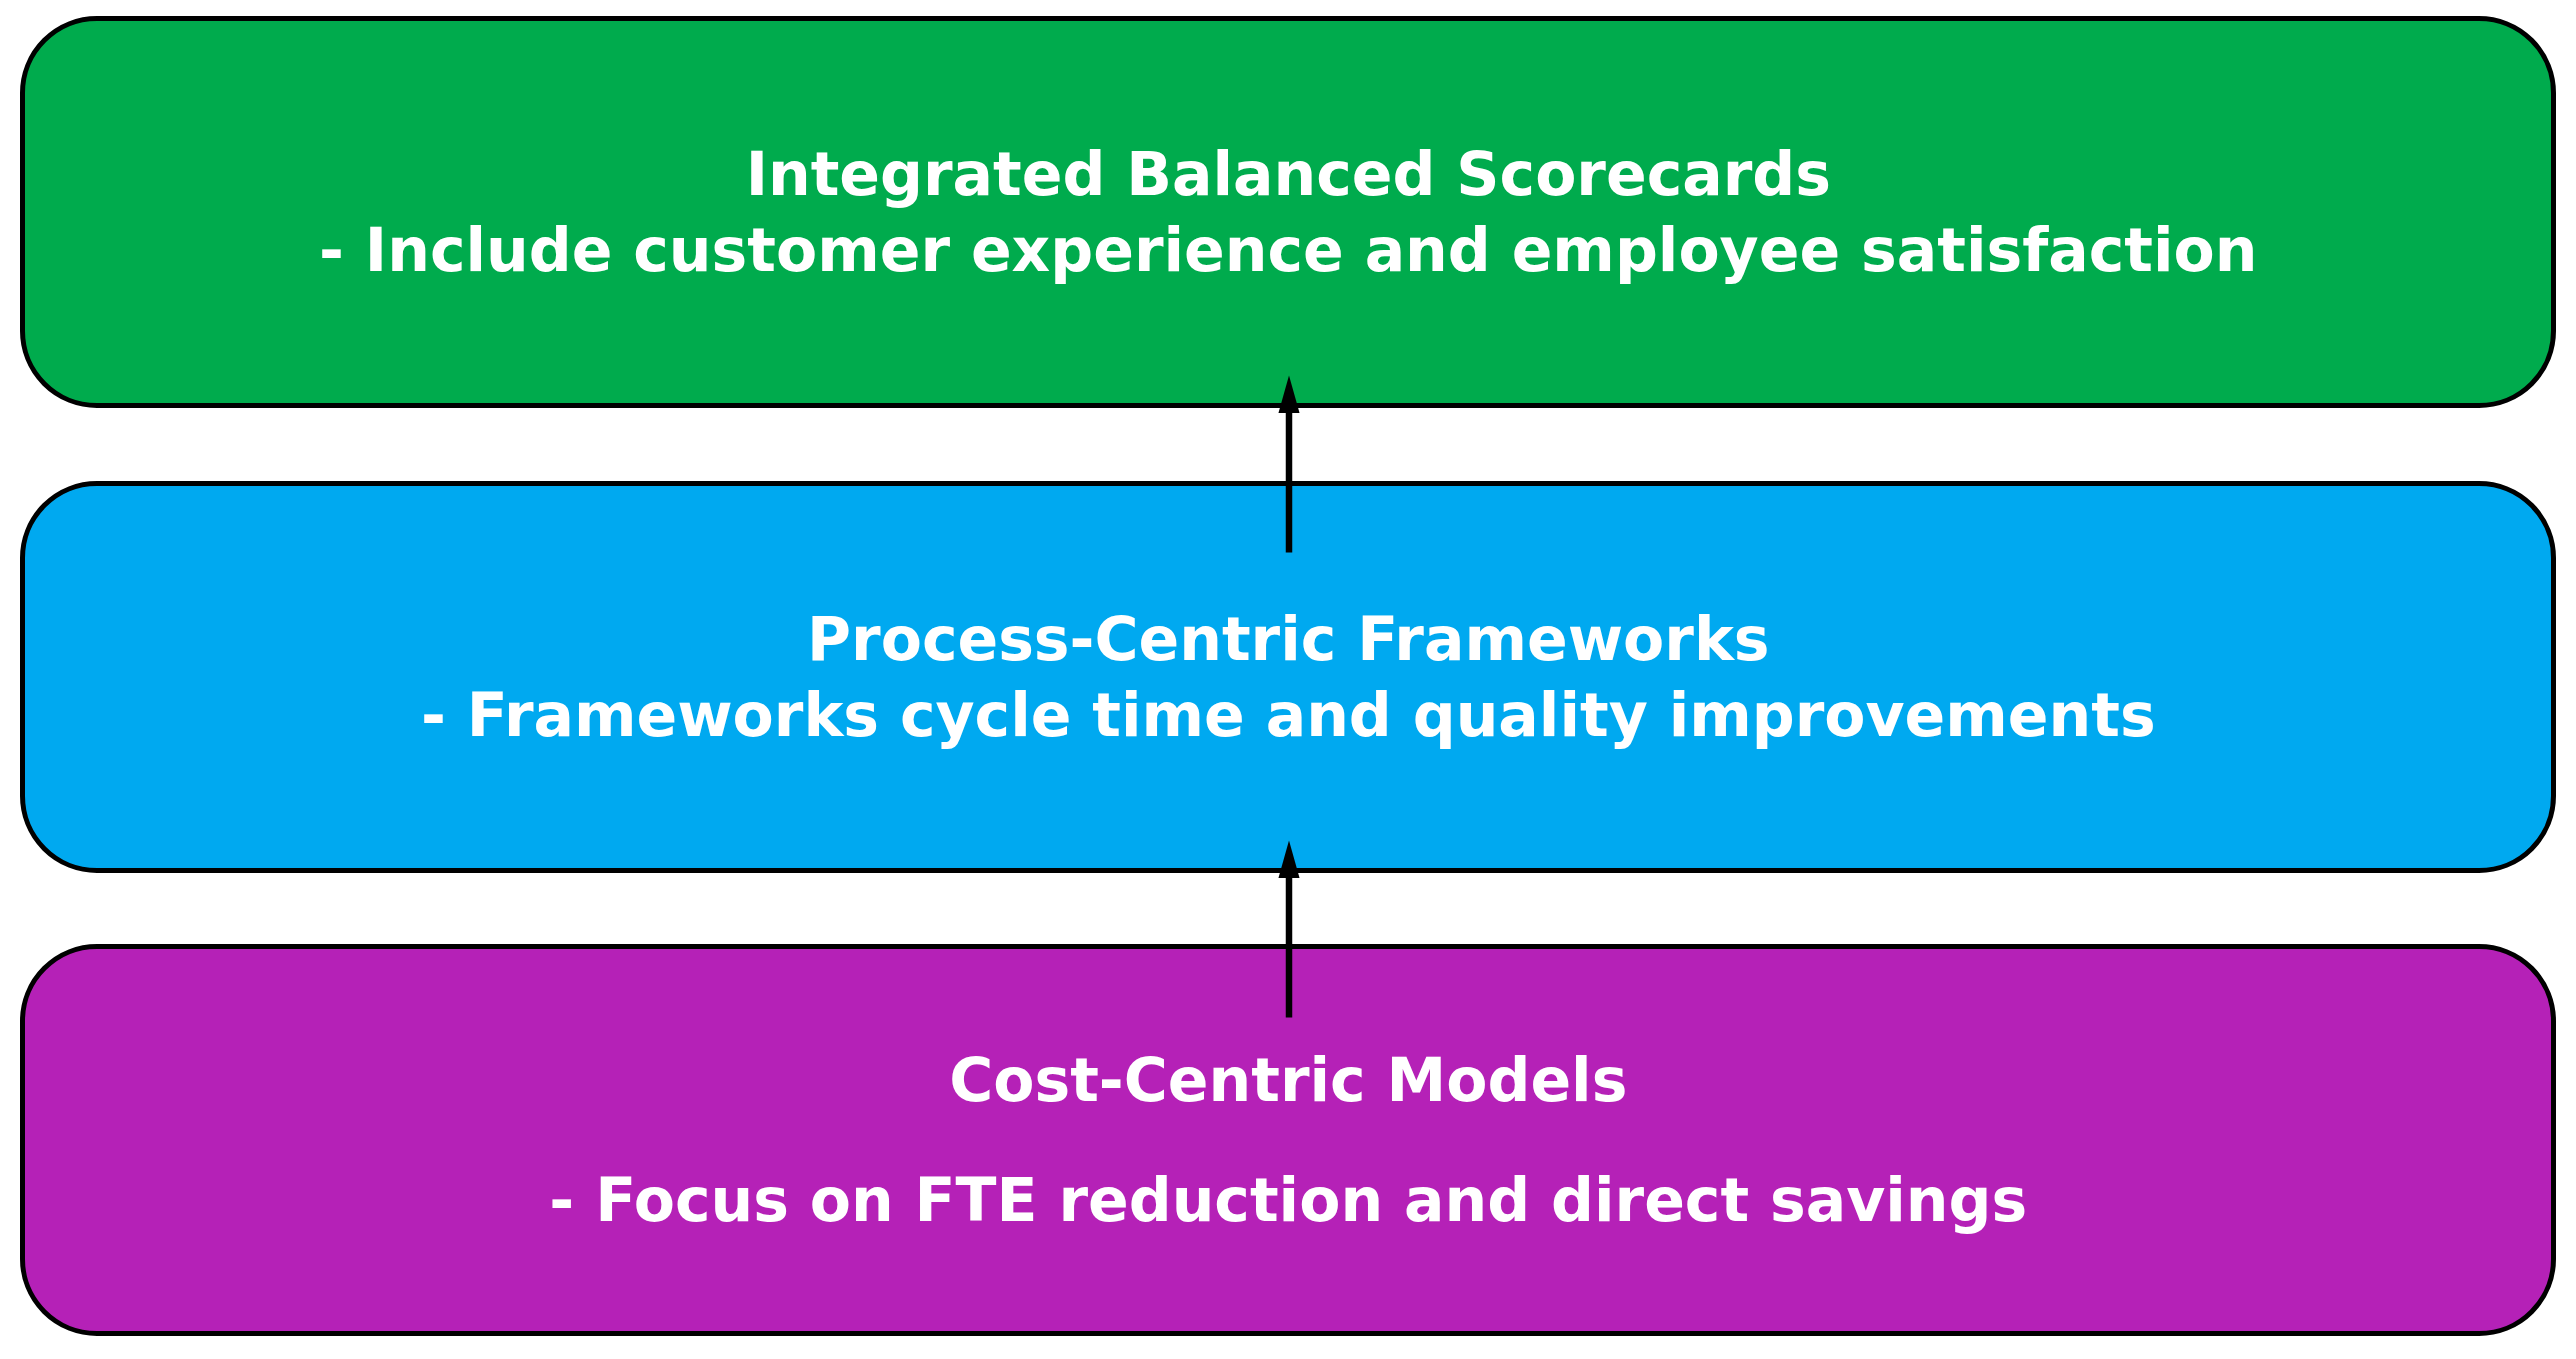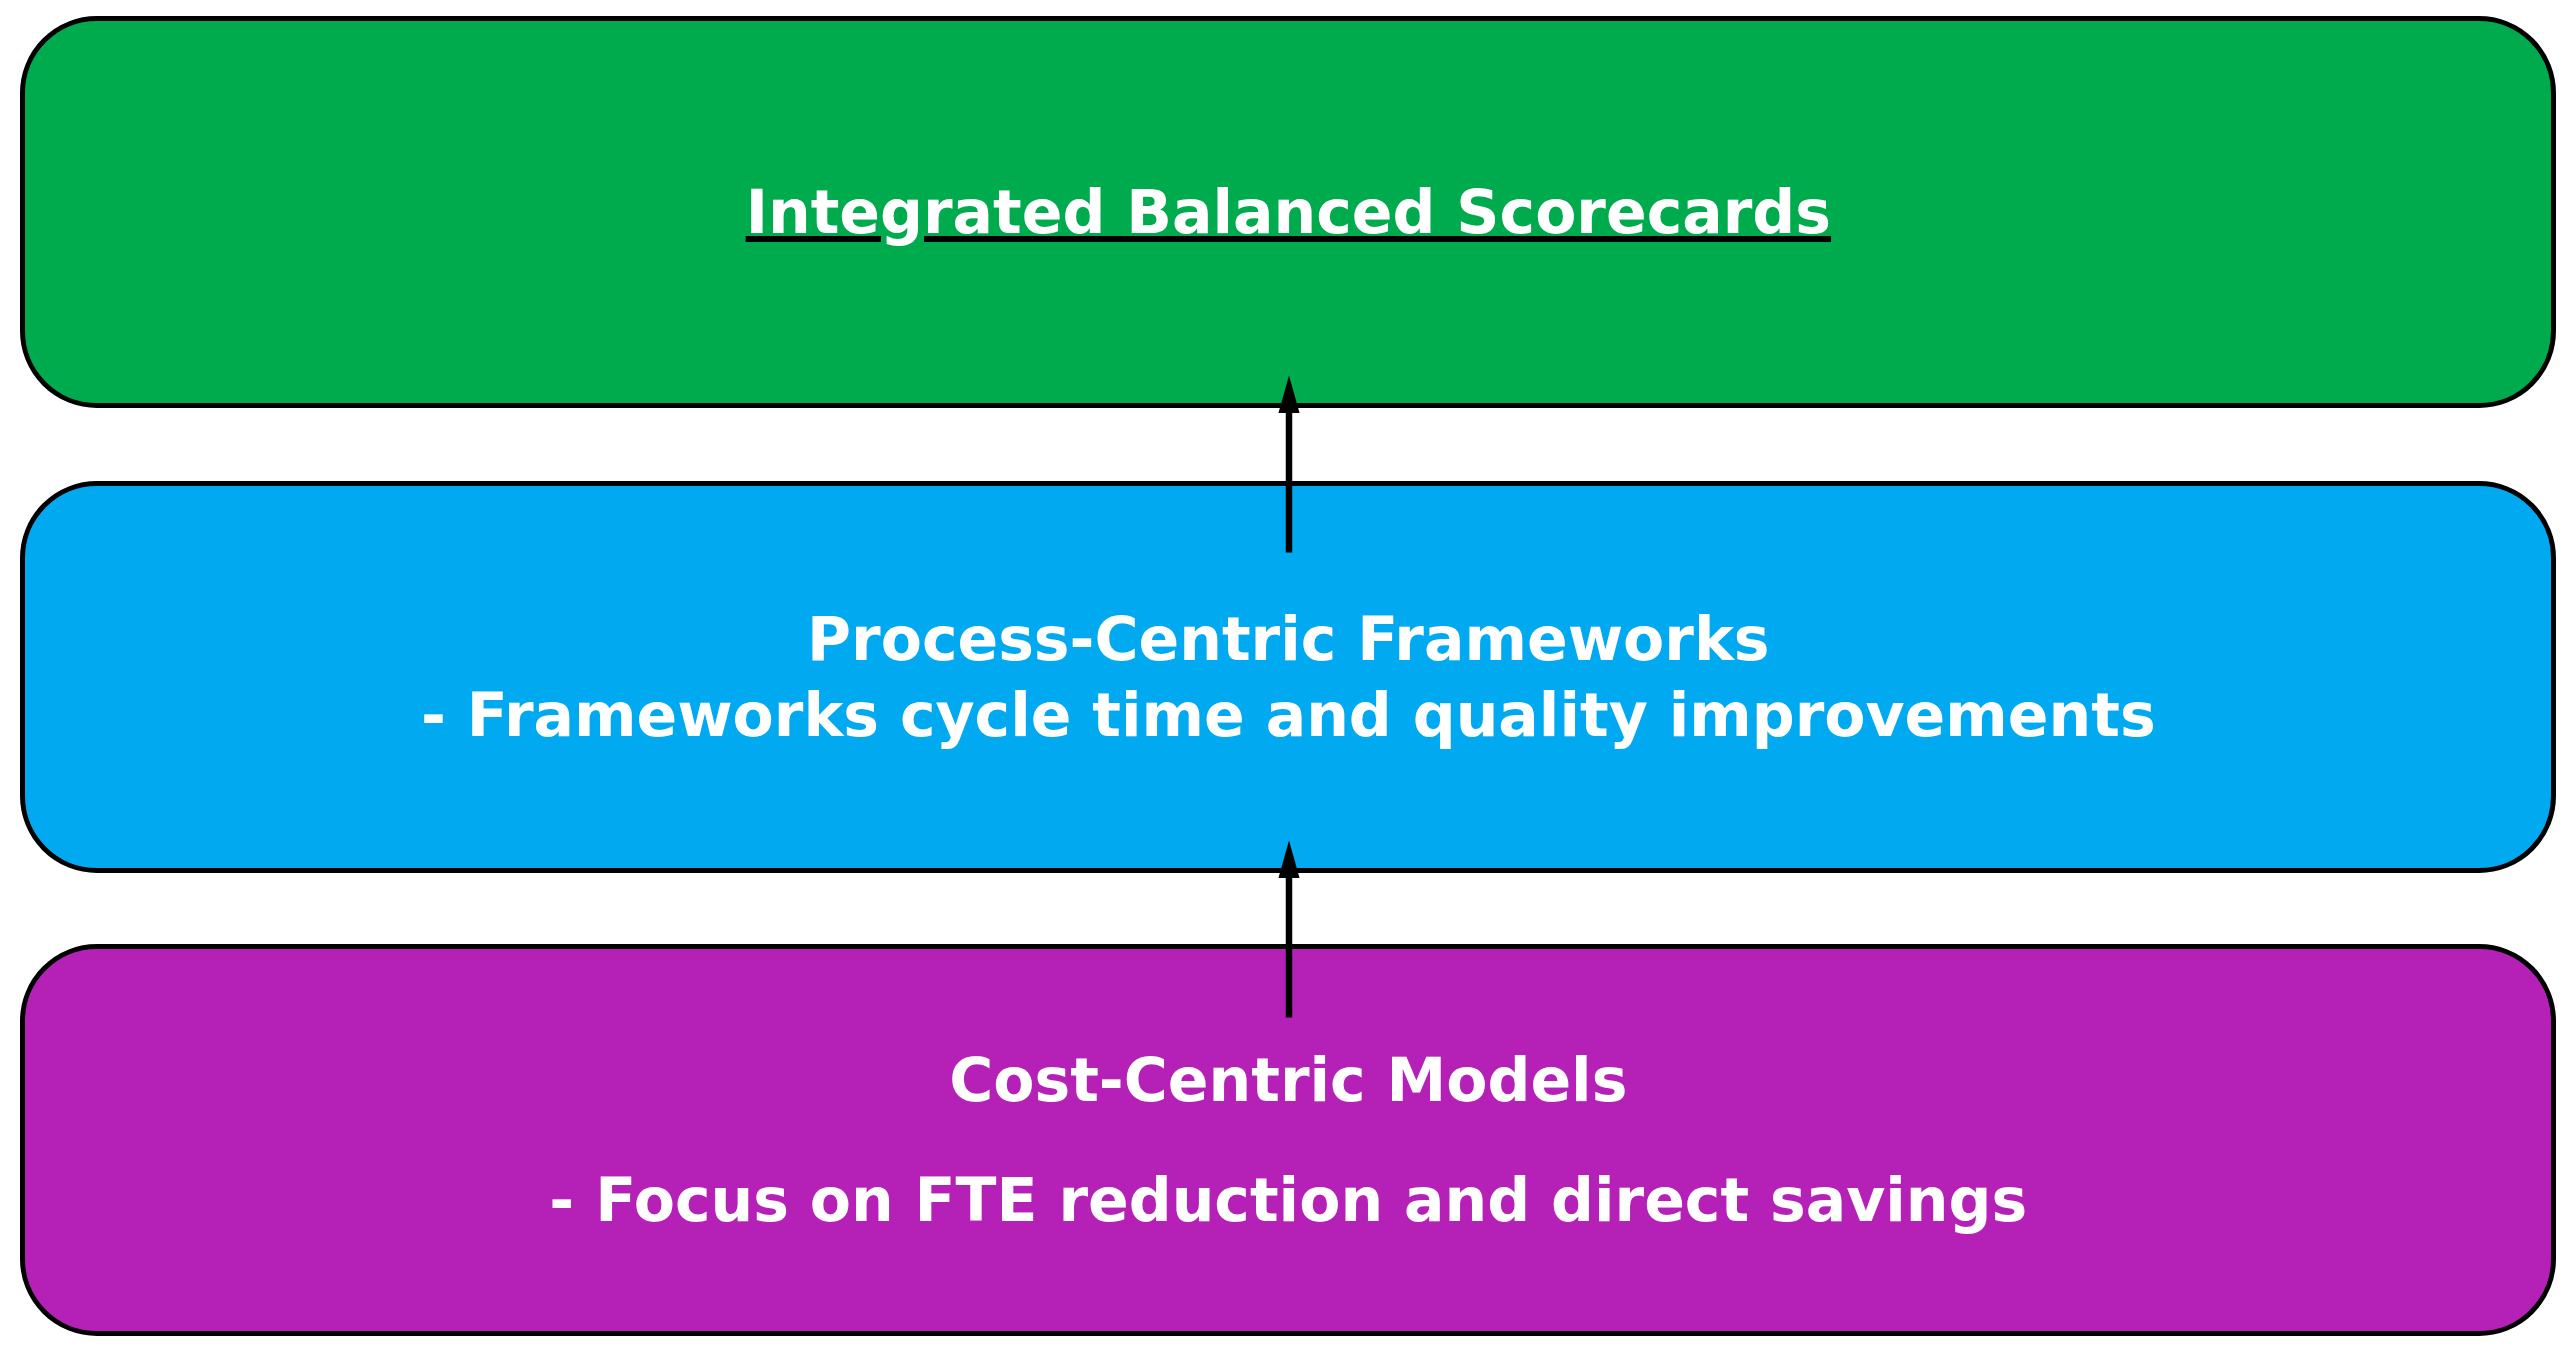--- a/index.html
+++ b/index.html
@@ -22,21 +22,21 @@
     height: 392px;
     box-sizing: border-box;
     border: 5.7px solid #000000;
     border-radius: 77px;
     display: flex;
     flex-direction: column;
     align-items: center;
     justify-content: center;
     text-align: center;
   }
-  .box-top    { top: 16.2px;  height: 392px; text-decoration: underline; }
+  .box-top    { top: 16.2px;  height: 392px; }
   .box-middle { top: 481px; }
   .box-bottom { top: 944px; gap: 44px; }
   .box .line {
     color: #ffffff;
     font-weight: bold;
     font-size: 60px;
     line-height: 76px;
     white-space: nowrap;
   }
   .arrow {
@@ -49,20 +49,21 @@
   .arrow-upper { top: 374px; }
   .arrow-lower { top: 839px; }
 </style>
 </head>
 <body>
 
 <div class="canvas">
 
   <div class="box box-top" style="background-color: rgb(0, 171, 77);">
     <div class="line">Integrated Balanced Scorecards</div>
+    <div class="line">- Include customer experience and employee satisfaction</div>
   </div>
 
   <div class="box box-middle" style="background-color: rgb(0, 169, 240); text-align: center;">
     <div class="line">Process-Centric Frameworks</div>
     <div class="line">- Frameworks cycle time and quality improvements</div>
   </div>
 
   <div class="box box-bottom" style="background-color: rgb(181, 33, 183);">
     <div class="line">Cost-Centric Models</div>
     <div class="line">- Focus on FTE reduction and direct savings</div>

